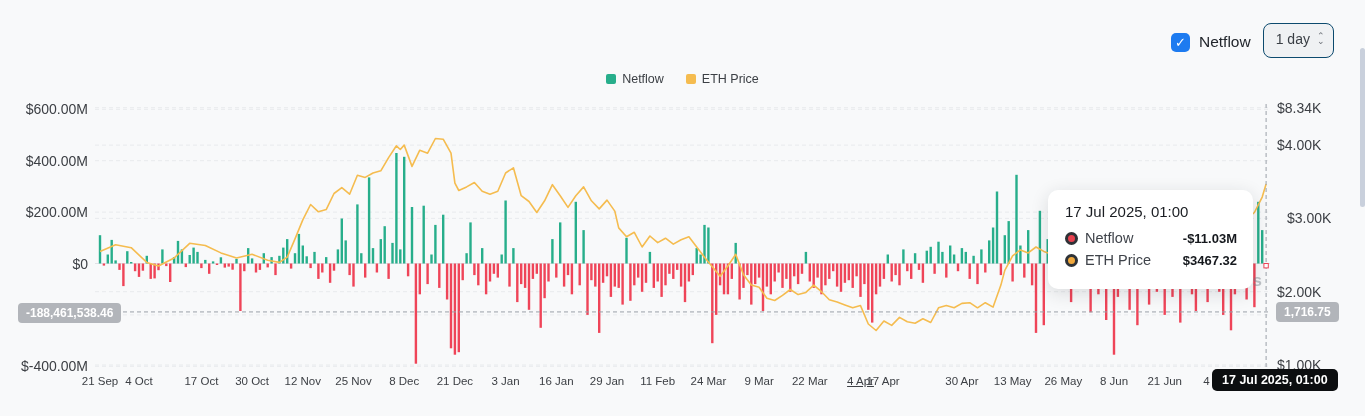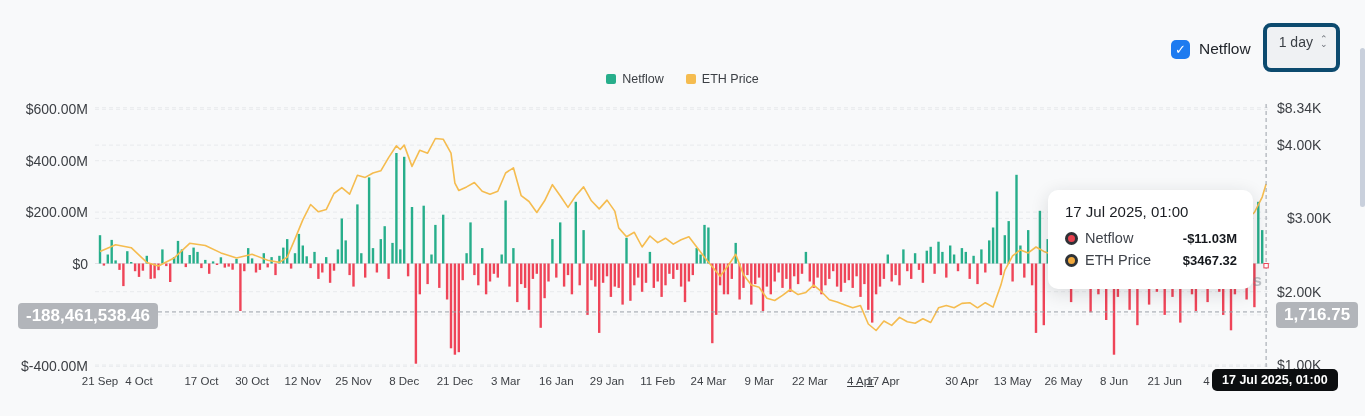--- a/index.html
+++ b/index.html
@@ -4,36 +4,36 @@
 <style>
   html,body{margin:0;padding:0;background:#f8f9fa;}
   #app{position:relative;width:1365px;height:416px;background:#f8f9fa;overflow:hidden;
        font-family:"Liberation Sans","DejaVu Sans",sans-serif;color:#15181d;}
   
   .page-title{position:absolute;left:19px;top:22px;font-size:19px;font-weight:700;color:#15181d;letter-spacing:.1px;}
   .hdr-controls{position:absolute;left:1171px;top:23px;display:flex;align-items:center;}
   .checkbox{width:19px;height:19px;background:#1d7bf0;border-radius:5px;display:flex;align-items:center;justify-content:center;
             color:#fff;font-size:13px;font-weight:700;cursor:pointer;margin-top:3px;}
   .chk-label{font-size:15.5px;color:#22262c;margin-left:9px;margin-right:12px;margin-top:3px;}
-  .interval-btn{height:29px;padding:0 9px 12px 12px;background:#eff1f3;border:4px solid #0c4a6e;border-radius:8px;
+  .interval-btn{height:29px;padding:0 9px 4px 12px;background:#eff1f3;border:1px solid #0c4a6e;border-radius:8px;
                 display:flex;align-items:center;gap:7px;font-size:14px;color:#3a3f45;cursor:pointer;}
   .updown{display:flex;flex-direction:column;line-height:5px;font-size:9px;color:#6a6f76;}
   
   .legend{position:absolute;left:0;top:72px;width:1365px;display:flex;justify-content:center;gap:22px;}
   .legend-item{display:flex;align-items:center;gap:6px;font-size:12.5px;color:#3c4045;}
   .swatch{width:10px;height:10px;border-radius:2px;}
   
   #chart-svg{position:absolute;left:0;top:0;}
   .grid{stroke:#e8eaed;stroke-width:1;stroke-dasharray:4 3;}
   .zero{stroke:#e0e2e6;stroke-width:1;}
   .cross{stroke:#9aa0a8;stroke-width:1;stroke-dasharray:4 3;}
   .ylab{position:absolute;font-size:14px;color:#3d4045;transform:translateY(-50%);white-space:nowrap;}
   .xlab{position:absolute;font-size:11.5px;color:#3d4045;transform:translate(-50%,-50%);white-space:nowrap;}
   
-  .axis-badge{position:absolute;background:#b2b5ba;color:#fff;font-size:17px;font-weight:600;
+  .axis-badge{position:absolute;background:#b2b5ba;color:#fff;font-size:12px;font-weight:600;
               padding:3px 8px;border-radius:4px;white-space:nowrap;z-index:4;}
   .x-badge{position:absolute;background:#0c0e10;color:#fff;font-size:12.5px;font-weight:700;
            padding:4px 10px;border-radius:5px;white-space:nowrap;z-index:6;}
   
   .tooltip{position:absolute;left:1048px;top:190px;width:205px;height:99px;background:#fff;border-radius:10px;
            box-shadow:0 4px 18px rgba(30,35,44,.14);z-index:5;box-sizing:border-box;padding:13px 16px 0 17px;}
   .tt-title{font-size:15px;color:#1a1d22;margin-bottom:10px;}
   .tt-row{display:flex;align-items:center;margin-bottom:6px;}
   .tt-dot{width:7px;height:7px;border-radius:50%;border:3px solid #2e3237;margin-right:7px;flex:none;}
   .tt-label{font-size:14.5px;color:#3f434a;}
@@ -403,21 +403,21 @@
       <div class="ylab" style="left: 1277px; top: 291.7px;">$2.00K</div>
       <div class="ylab" style="left: 1277px; top: 365px;">$1.00K</div>
       <div class="xlab" style="left: 100px; top: 381px;">21 Sep</div>
       <div class="xlab" style="left: 139px; top: 381px;">4 Oct</div>
       <div class="xlab" style="left: 201.4px; top: 381px;">17 Oct</div>
       <div class="xlab" style="left: 252.1px; top: 381px;">30 Oct</div>
       <div class="xlab" style="left: 302.8px; top: 381px;">12 Nov</div>
       <div class="xlab" style="left: 353.5px; top: 381px;">25 Nov</div>
       <div class="xlab" style="left: 404.2px; top: 381px;">8 Dec</div>
       <div class="xlab" style="left: 454.9px; top: 381px;">21 Dec</div>
-      <div class="xlab" style="left: 505.6px; top: 381px;">3 Mar</div>
+      <div class="xlab" style="left: 505.6px; top: 381px;">3 Jan</div>
       <div class="xlab" style="left: 556.3px; top: 381px;">16 Jan</div>
       <div class="xlab" style="left: 607px; top: 381px;">29 Jan</div>
       <div class="xlab" style="left: 657.7px; top: 381px;">11 Feb</div>
       <div class="xlab" style="left: 708.4px; top: 381px;">24 Mar</div>
       <div class="xlab" style="left: 759.1px; top: 381px;">9 Mar</div>
       <div class="xlab" style="left: 809.8px; top: 381px;">22 Mar</div>
       <div class="xlab" style="left: 860.5px; top: 381px; text-decoration: underline;">4 Apr</div>
       <div class="xlab" style="left: 883px; top: 381px;">17 Apr</div>
       <div class="xlab" style="left: 961.9px; top: 381px;">30 Apr</div>
       <div class="xlab" style="left: 1012.6px; top: 381px;">13 May</div>

